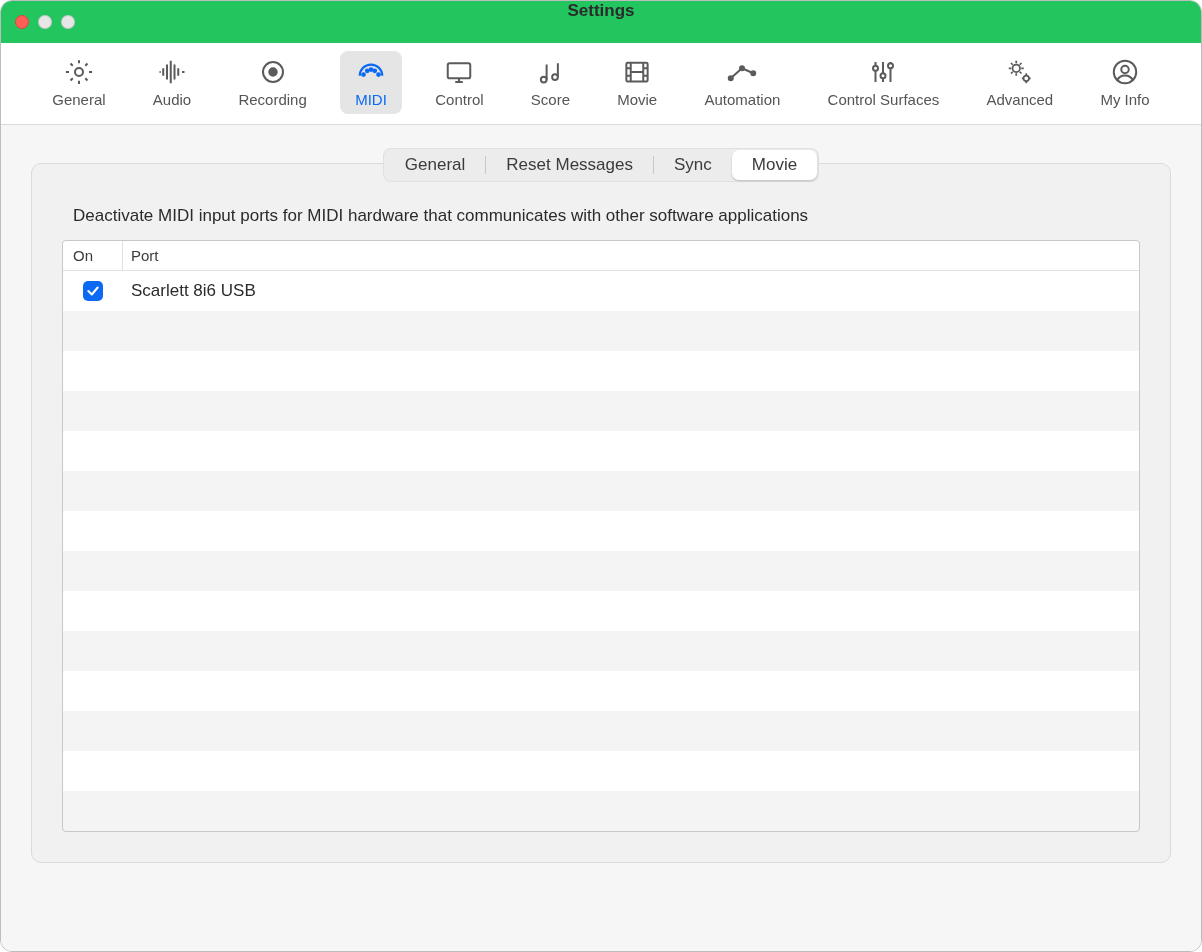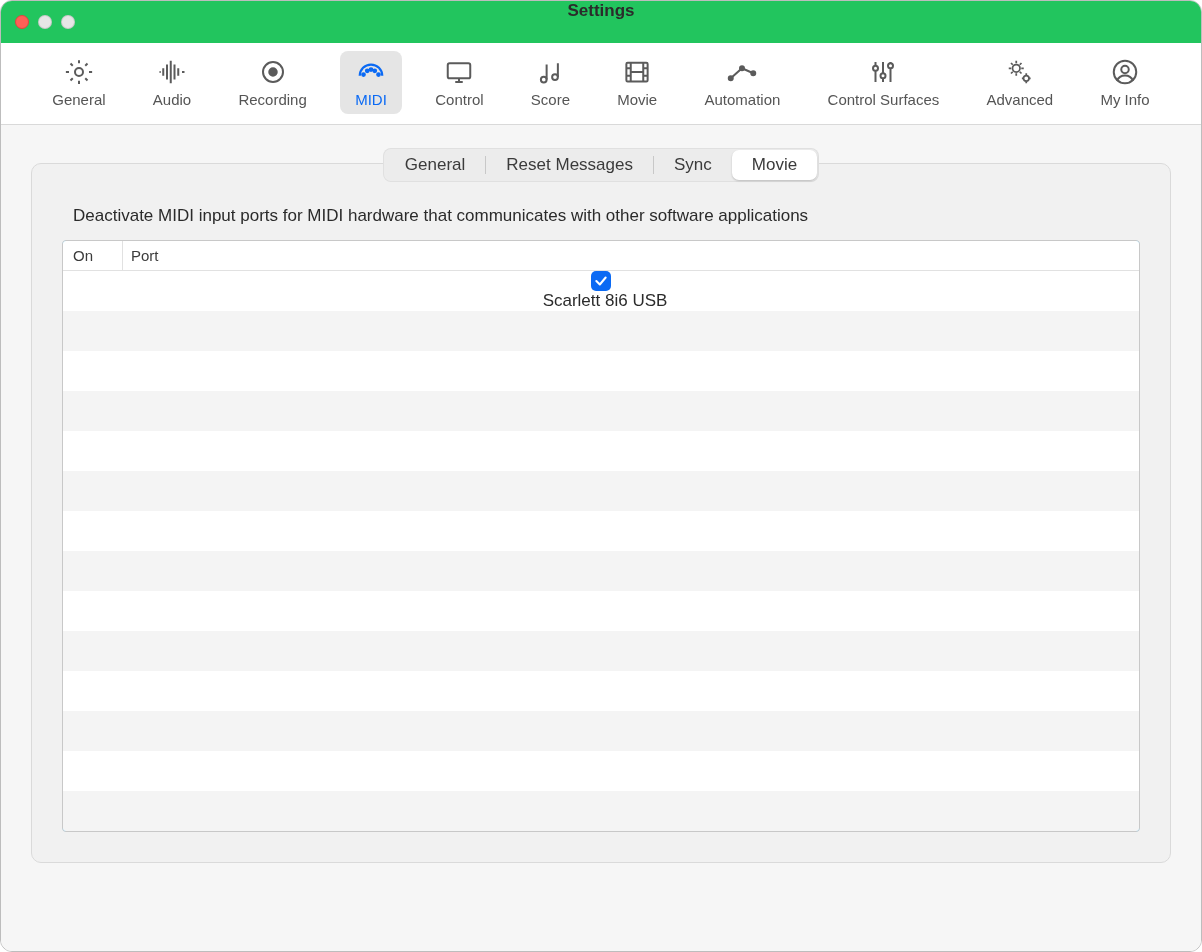--- a/index.html
+++ b/index.html
@@ -150,21 +150,20 @@
   }
   .th-port {
     flex: 1;
     display: flex; align-items: center; padding-left: 8px; text-align: center;
   }
   .tbody { height: 560px; }
   .trow {
     display: flex;
     height: 40px;
     align-items: center;
-    flex-direction: column;
   }
   .trow:nth-child(odd) { background: #ffffff; }
   .trow:nth-child(even) { background: #f4f4f4; }
   .td-on {
     width: 60px;
     display: flex; align-items: center; justify-content: center;
   }
   .td-port {
     flex: 1;
     font-size: 17px;

